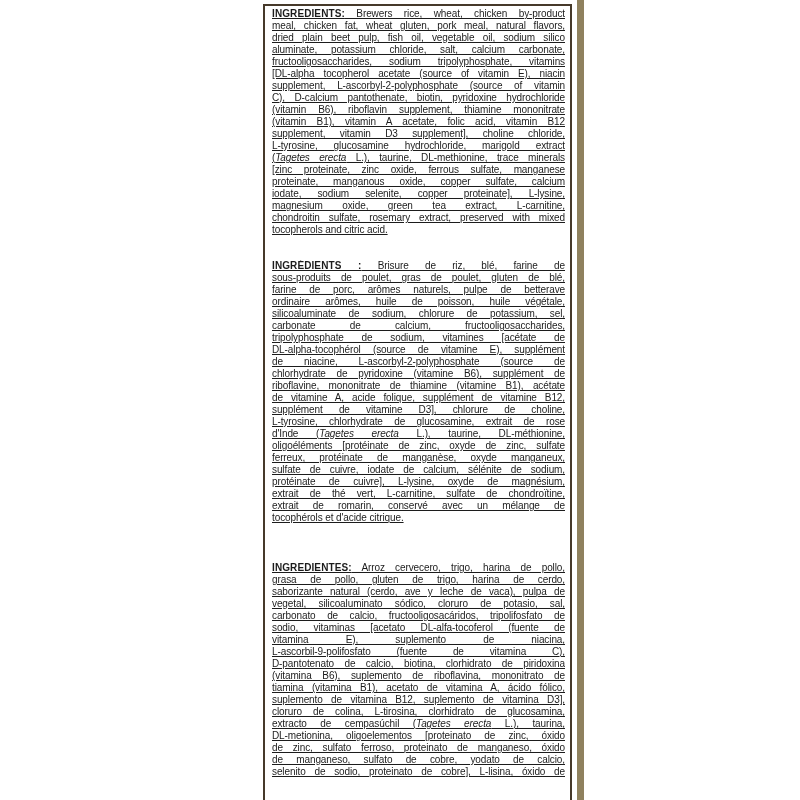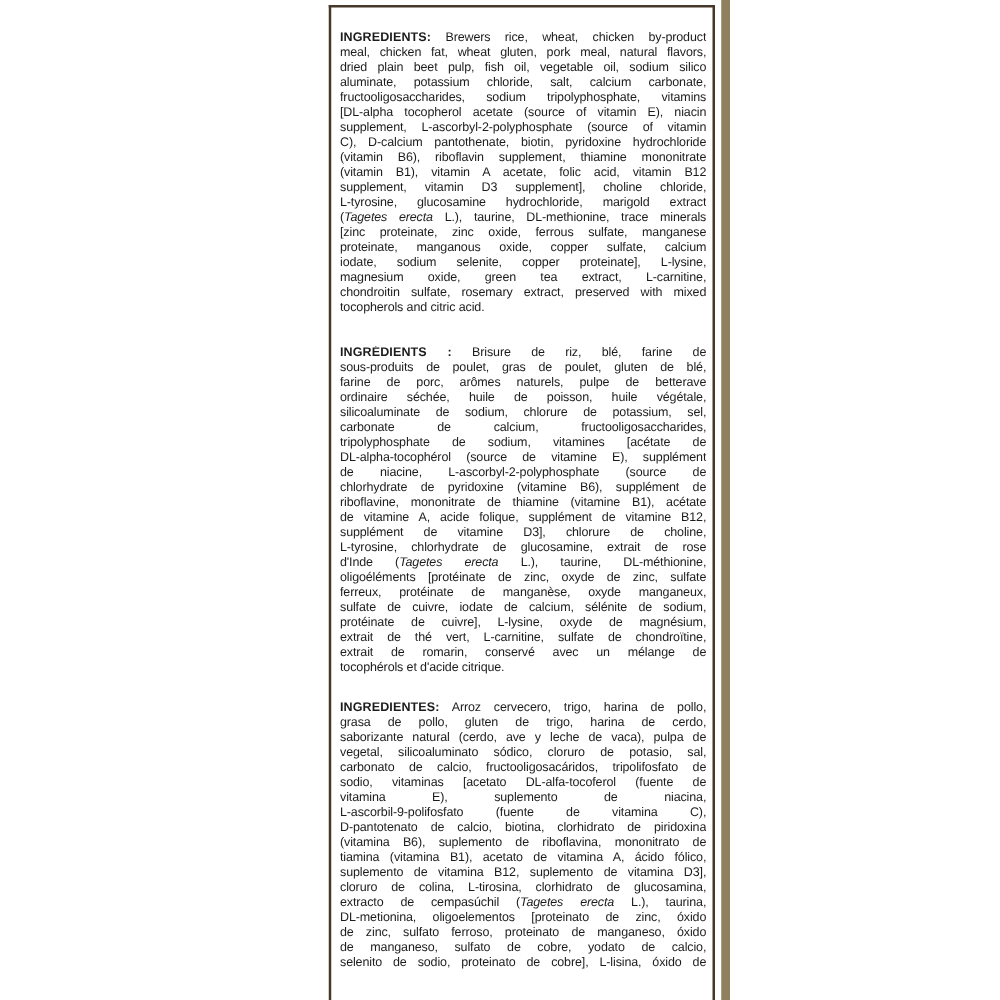--- a/index.html
+++ b/index.html
@@ -25,27 +25,28 @@
   .border-top   { left: 263px; top: 4px; width: 309px; height: 2px; }
   .border-right { left: 570px; top: 4px; width: 2px; bottom: 0; }
   .accent-band {
     position: absolute;
     left: 577px; top: 0; width: 7px; bottom: 0;
     background: var(--accent-color);
   }
   .text-col {
     position: absolute;
     left: 272px;
-    top: 25px;
+    top: 8px;
     width: 293px;
     color: var(--text-color);
+    text-decoration: underline;
   }
   .para { margin: 0; }
   .para.fr { margin-top: 24px; }
-  .para.es { margin-top: 20px; }
+  .para.es { margin-top: 38px; }
   .line {
     font-size: 10px;
     line-height: 12px;
     height: 12px;
     overflow: hidden;
     letter-spacing: -0.1px;
     text-align: justify;
     text-align-last: justify;
     white-space: normal;
   }
@@ -83,21 +84,21 @@
       <div class="line"><span class="seg-n">proteinate, manganous oxide, copper sulfate, calcium</span></div>
       <div class="line"><span class="seg-n">iodate, sodium selenite, copper proteinate], L-lysine,</span></div>
       <div class="line"><span class="seg-n">magnesium oxide, green tea extract, L-carnitine,</span></div>
       <div class="line"><span class="seg-n">chondroitin sulfate, rosemary extract, preserved with mixed</span></div>
       <div class="line lastline"><span class="seg-n">tocopherols and citric acid.</span></div>
     </div>
     <div class="para fr">
       <div class="line"><span class="seg-b">INGRÉDIENTS :</span><span class="seg-n"> Brisure de riz, blé, farine de</span></div>
       <div class="line"><span class="seg-n">sous-produits de poulet, gras de poulet, gluten de blé,</span></div>
       <div class="line"><span class="seg-n">farine de porc, arômes naturels, pulpe de betterave</span></div>
-      <div class="line"><span class="seg-n">ordinaire séchée, huile de poisson, huile végétale,</span></div>
+      <div class="line"><span class="seg-n">ordinaire arômes, huile de poisson, huile végétale,</span></div>
       <div class="line"><span class="seg-n">silicoaluminate de sodium, chlorure de potassium, sel,</span></div>
       <div class="line"><span class="seg-n">carbonate de calcium, fructooligosaccharides,</span></div>
       <div class="line"><span class="seg-n">tripolyphosphate de sodium, vitamines [acétate de</span></div>
       <div class="line"><span class="seg-n">DL-alpha-tocophérol (source de vitamine E), supplément</span></div>
       <div class="line"><span class="seg-n">de niacine, L-ascorbyl-2-polyphosphate (source de</span></div>
       <div class="line"><span class="seg-n">chlorhydrate de pyridoxine (vitamine B6), supplément de</span></div>
       <div class="line"><span class="seg-n">riboflavine, mononitrate de thiamine (vitamine B1), acétate</span></div>
       <div class="line"><span class="seg-n">de vitamine A, acide folique, supplément de vitamine B12,</span></div>
       <div class="line"><span class="seg-n">supplément de vitamine D3], chlorure de choline,</span></div>
       <div class="line"><span class="seg-n">L-tyrosine, chlorhydrate de glucosamine, extrait de rose</span></div>

